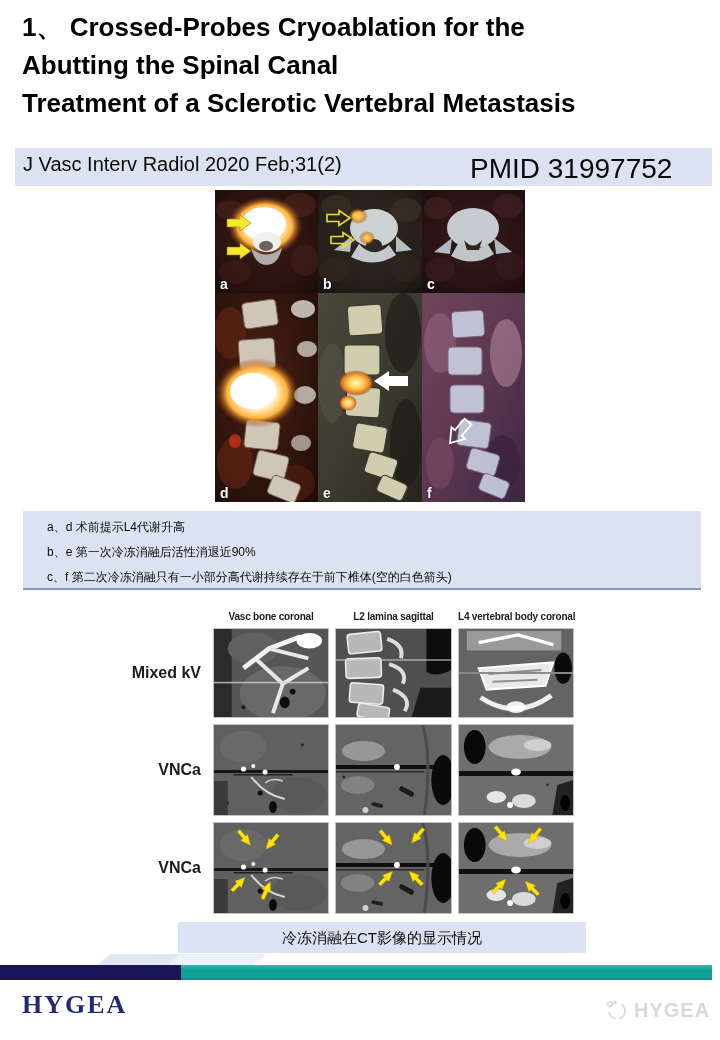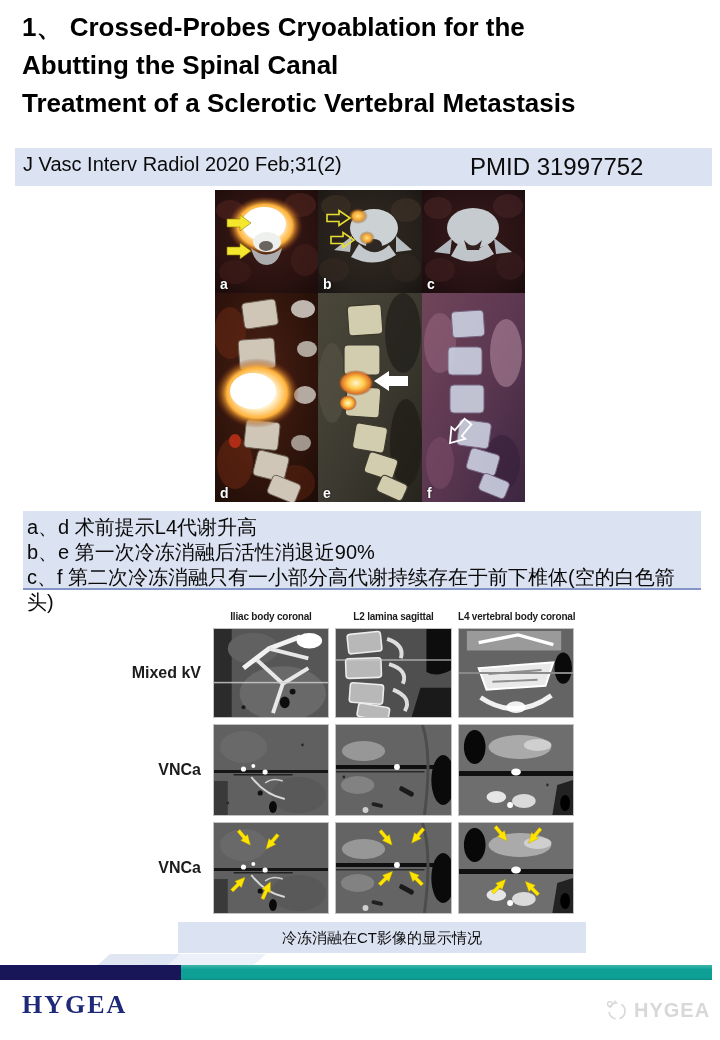--- a/index.html
+++ b/index.html
@@ -5,30 +5,30 @@
   html,body{margin:0;padding:0;}
   body{width:720px;height:1040px;background:#fff;font-family:"Liberation Sans",sans-serif;}
   .slide{position:relative;width:720px;height:1040px;background:#ffffff;overflow:hidden;}
 
   
   .title{position:absolute;left:22px;top:8px;width:680px;font-weight:bold;font-size:26px;line-height:38px;color:#000;}
 
   
   .cite-bar{position:absolute;left:15px;top:148px;width:697px;height:38px;background:#dbe2f1;}
   .cite-bar .journal{position:absolute;left:8px;top:5px;font-size:20px;color:#0b0b0b;}
-  .cite-bar .pmid{position:absolute;left:455px;top:5px;font-size:24px;color:#0b0b0b;}
+  .cite-bar .pmid{position:absolute;left:455px;top:5px;font-size:28px;color:#0b0b0b;}
 
   
   .fig1{position:absolute;left:215px;top:190px;width:310px;height:312px;background:#000;display:grid;grid-template-columns:103px 104px 103px;grid-template-rows:103px 209px;}
   .fig1 .panel{position:relative;overflow:hidden;}
   .fig1 .panel svg{display:block;width:100%;height:100%;}
   .panel-letter{position:absolute;left:5px;bottom:2px;color:#fff;font-weight:bold;font-size:14px;line-height:14px;text-shadow:0 0 2px #000;}
 
   
-  .notes{position:absolute;left:23px;top:511px;width:678px;height:79px;background:#dbe2f1;border-bottom:2px solid #8496c8;box-sizing:border-box;padding:4px 0 0 4px;font-size:20px;line-height:25px;color:#0a0a0a;}
+  .notes{position:absolute;left:23px;top:511px;width:678px;height:79px;background:#dbe2f1;border-bottom:2px solid #8496c8;box-sizing:border-box;padding:4px 0 0 24px;font-size:12px;line-height:25px;color:#0a0a0a;}
 
   
   .fig2{position:absolute;left:142px;top:601px;width:436px;}
   .fig2-grid{display:grid;grid-template-columns:65px 116px 117px 116px;grid-template-rows:21px 90px 92px 92px;column-gap:6px;row-gap:6px;}
   .fig2 .colhead{font-weight:bold;font-size:10px;color:#1c1c1c;text-align:center;align-self:end;white-space:nowrap;letter-spacing:-0.2px;}
   .fig2 .rowlabel{font-weight:bold;font-size:16px;color:#1c1c1c;align-self:center;justify-self:end;padding-right:6px;white-space:nowrap;}
   .fig2 .ct{position:relative;border:1px solid #c2c2c2;box-sizing:border-box;overflow:hidden;}
   .fig2 .ct svg{display:block;width:100%;height:100%;}
 
   
@@ -246,21 +246,21 @@
 
   <div class="notes">
     <div>a、d 术前提示L4代谢升高</div>
     <div>b、e 第一次冷冻消融后活性消退近90%</div>
     <div>c、f 第二次冷冻消融只有一小部分高代谢持续存在于前下椎体(空的白色箭头)</div>
   </div>
 
   <div class="fig2">
     <div class="fig2-grid">
       <div></div>
-      <div class="colhead">Iliac body coronal</div>
+      <div class="colhead">Vasc bone coronal</div>
       <div class="colhead">L2 lamina sagittal</div>
       <div class="colhead">L4 vertebral body coronal</div>
 
       <div class="rowlabel">Mixed kV</div>
       <div class="ct">
         <svg viewBox="0 0 116 90" preserveAspectRatio="none">
           <rect width="116" height="90" fill="#565656"></rect>
           <rect x="0" y="0" width="18" height="90" fill="#2b2b2b"></rect>
           <ellipse cx="70" cy="66" rx="44" ry="28" fill="#6e6e6e" opacity=".8"></ellipse>
           <ellipse cx="40" cy="20" rx="26" ry="16" fill="#616161"></ellipse>

